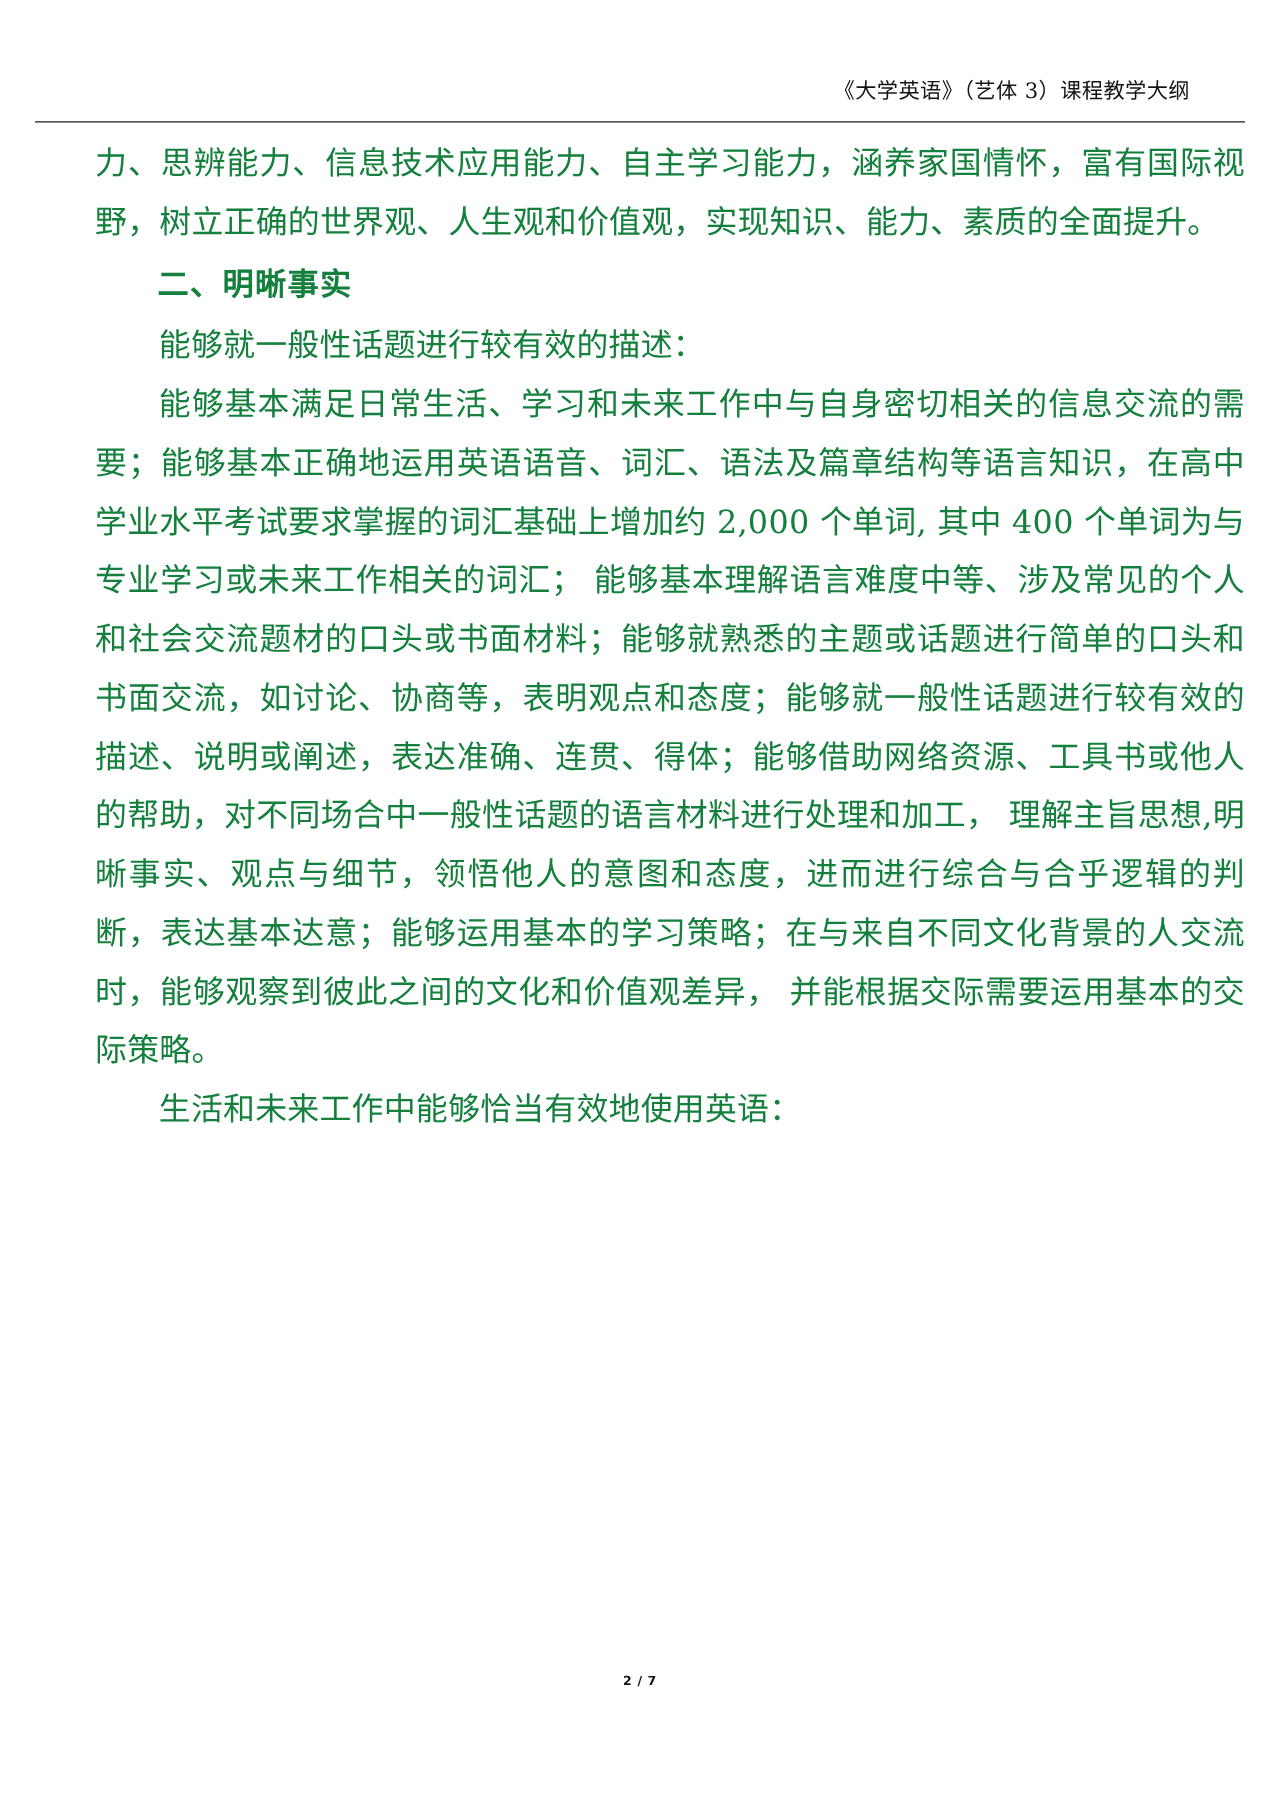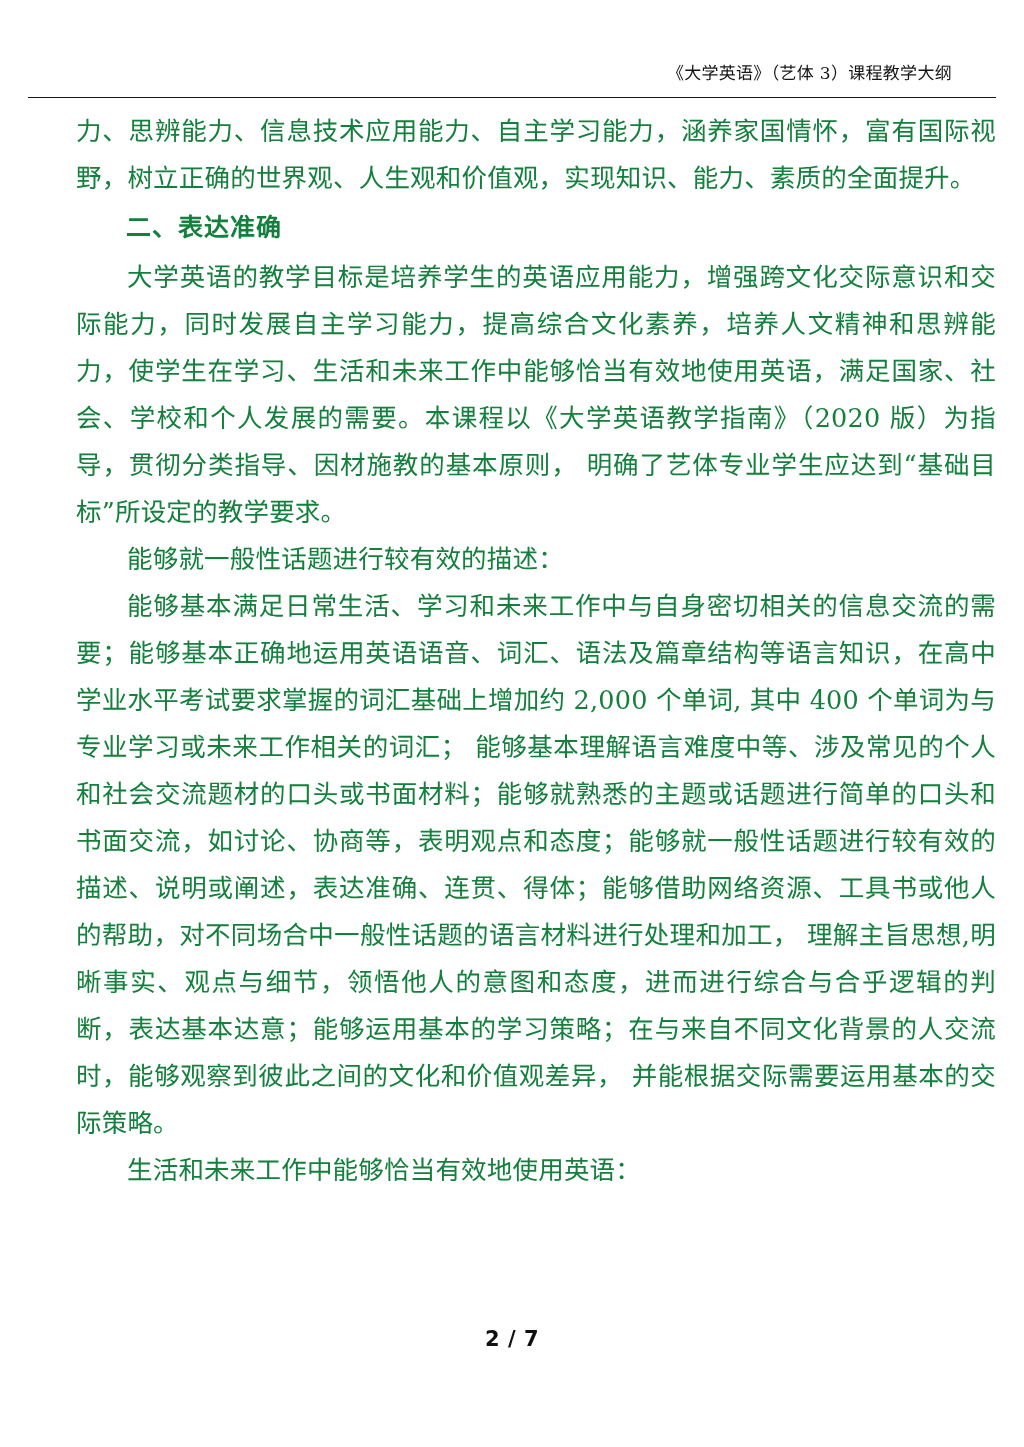--- a/index.html
+++ b/index.html
@@ -72,41 +72,40 @@
     letter-spacing: 1px;
   }
   .footer {
     position: absolute;
     bottom: 96px;
     left: 0;
     right: 0;
     text-align: center;
     font-family: "DejaVu Sans", "Liberation Sans", sans-serif;
     font-weight: bold;
-    font-size: 21px;
+    font-size: 10px;
     color: #111111;
     letter-spacing: 0.5px;
   }
 </style>
 </head>
 <body>
 
 <div class="page">
 
   <div class="header">《大学英语》（艺体 3）课程教学大纲</div>
 
   <div class="header-rule"></div>
 
   <div class="content">
 
     <p class="hang">力、思辨能力、信息技术应用能力、自主学习能力，涵养家国情怀，富有国际视野，树立正确的世界观、人生观和价值观，实现知识、能力、素质的全面提升。</p>
 
-    <p class="section-title">二、表达准确</p>
+    <p class="section-title">二、明晰事实</p>
 
-    <p class="para">大学英语的教学目标是培养学生的英语应用能力，增强跨文化交际意识和交际能力，同时发展自主学习能力，提高综合文化素养，培养人文精神和思辨能力，使学生在学习、生活和未来工作中能够恰当有效地使用英语，满足国家、社会、学校和个人发展的需要。本课程以《大学英语教学指南》（2020 版）为指导，贯彻分类指导、因材施教的基本原则， 明确了艺体专业学生应达到“基础目标”所设定的教学要求。</p>
 
     <p class="para">能够就一般性话题进行较有效的描述：</p>
 
     <p class="para">能够基本满足日常生活、学习和未来工作中与自身密切相关的信息交流的需要；能够基本正确地运用英语语音、词汇、语法及篇章结构等语言知识，在高中学业水平考试要求掌握的词汇基础上增加约 2,000 个单词, 其中 400 个单词为与专业学习或未来工作相关的词汇； 能够基本理解语言难度中等、涉及常见的个人和社会交流题材的口头或书面材料；能够就熟悉的主题或话题进行简单的口头和书面交流，如讨论、协商等，表明观点和态度；能够就一般性话题进行较有效的描述、说明或阐述，表达准确、连贯、得体；能够借助网络资源、工具书或他人的帮助，对不同场合中一般性话题的语言材料进行处理和加工， 理解主旨思想,明晰事实、观点与细节，领悟他人的意图和态度，进而进行综合与合乎逻辑的判断，表达基本达意；能够运用基本的学习策略；在与来自不同文化背景的人交流时，能够观察到彼此之间的文化和价值观差异， 并能根据交际需要运用基本的交际策略。</p>
 
     <p class="para">生活和未来工作中能够恰当有效地使用英语：</p>
 
   </div>
 
   <div class="footer">2 / 7</div>

